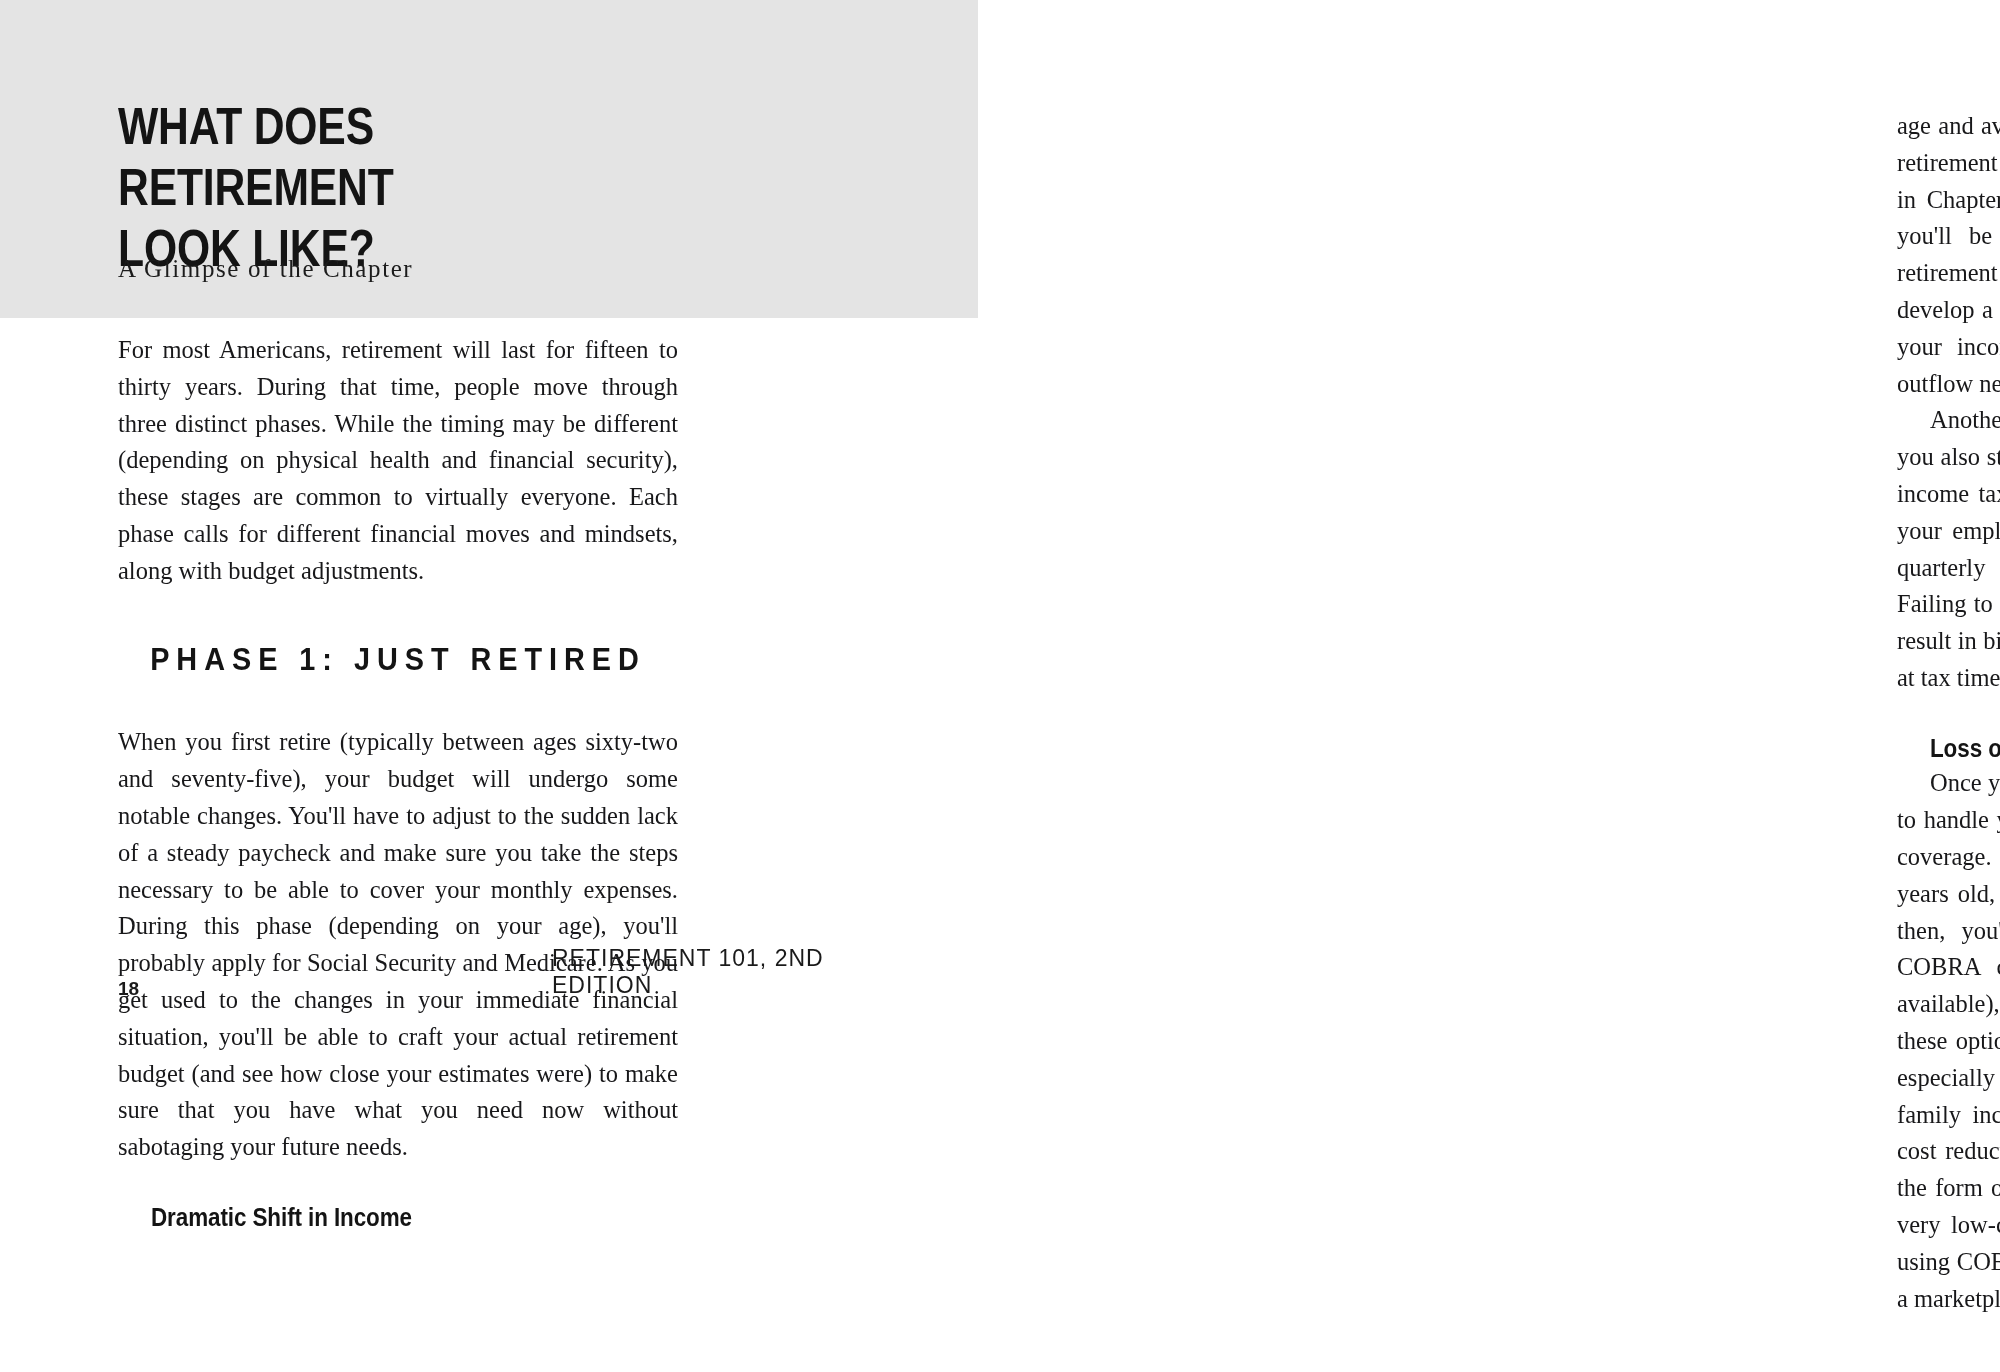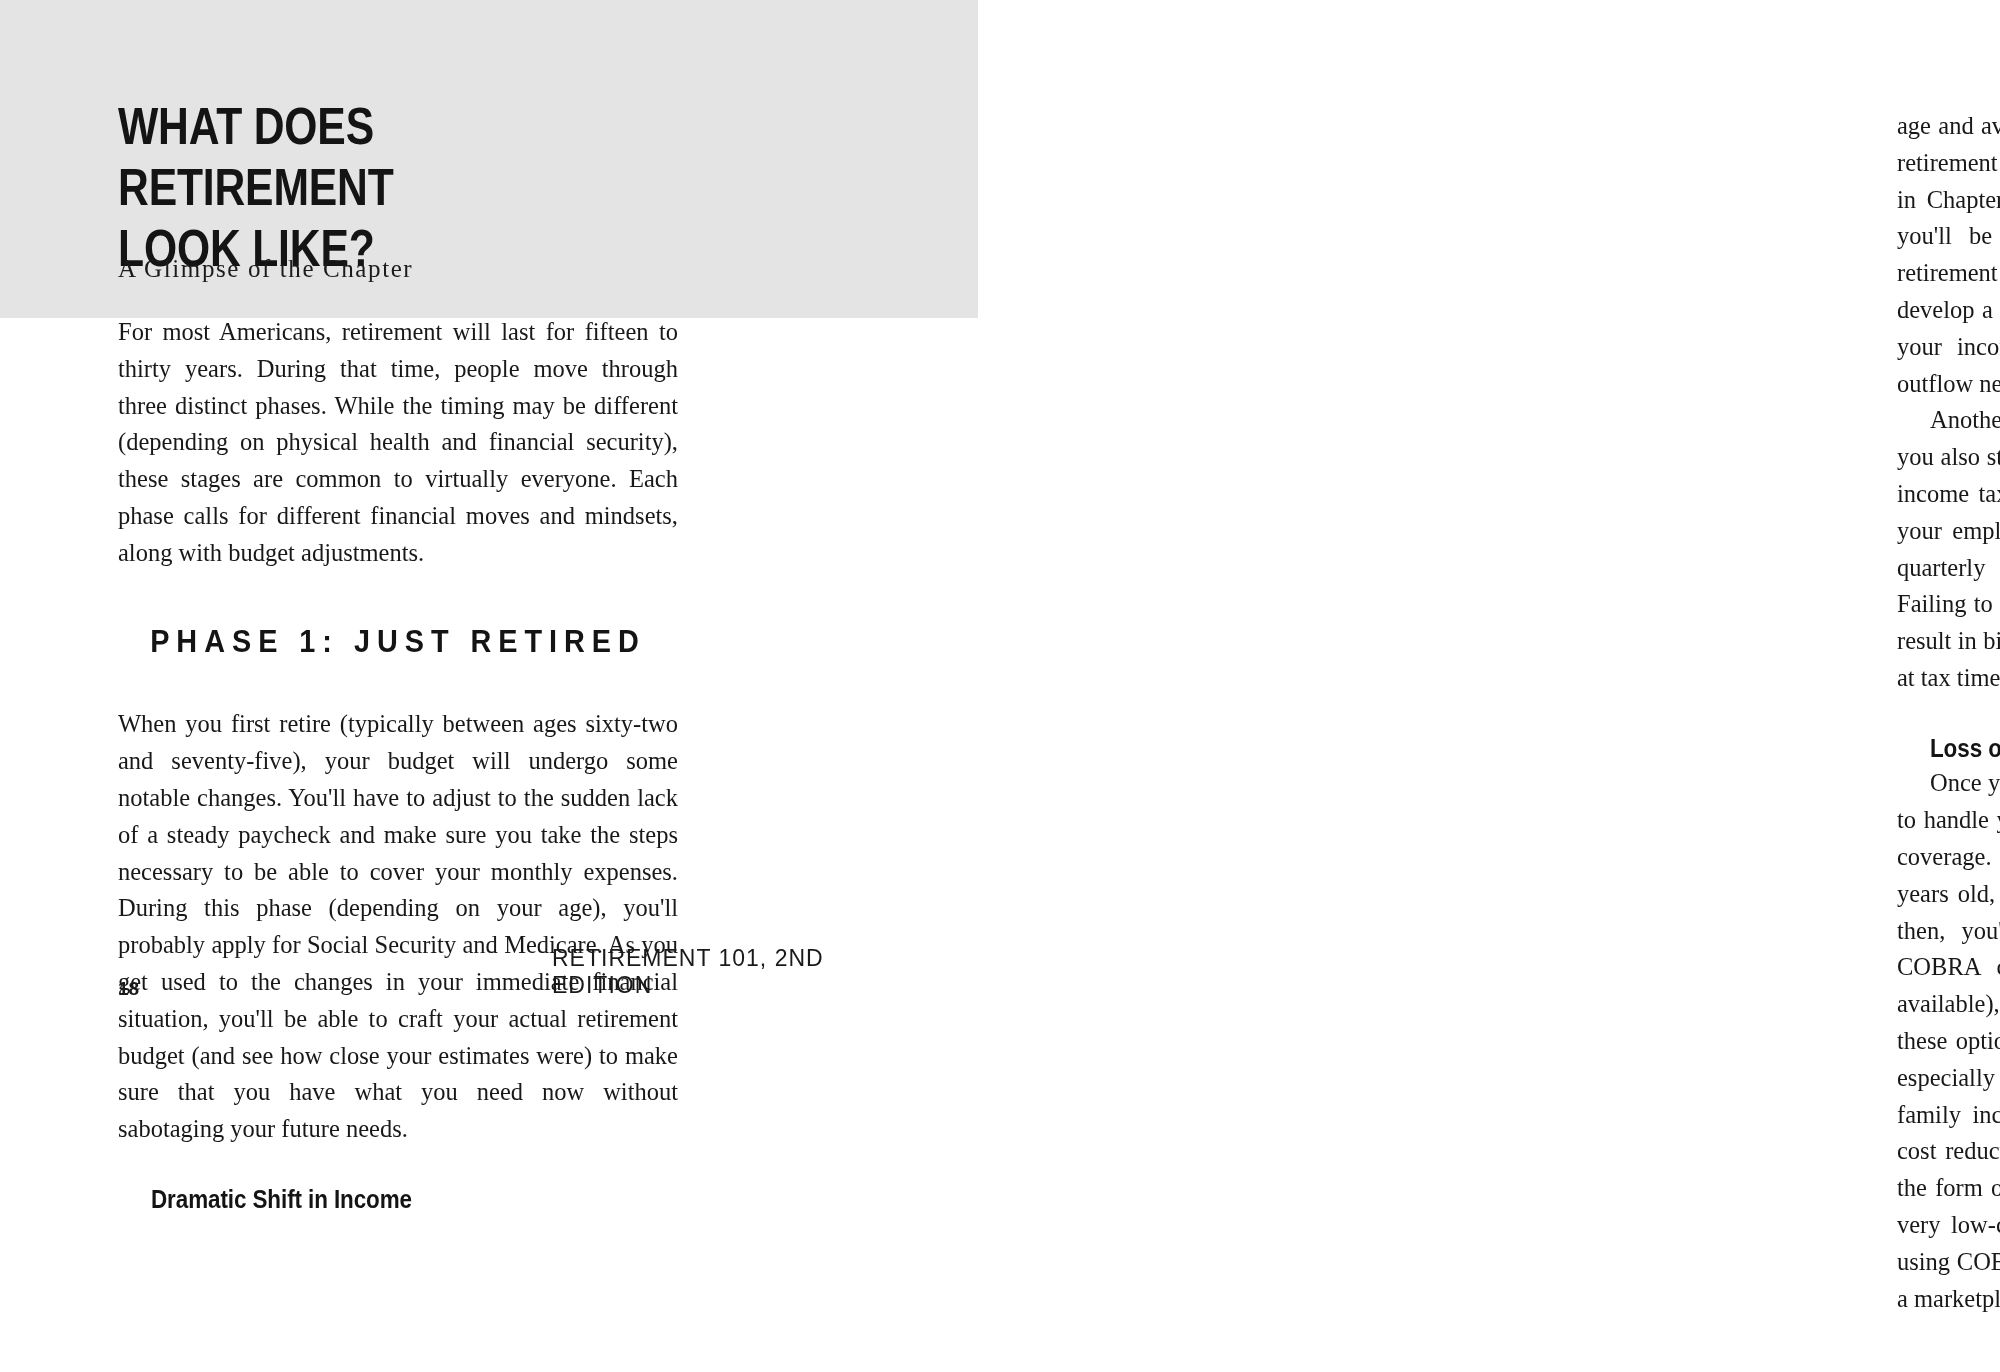--- a/index.html
+++ b/index.html
@@ -79,21 +79,21 @@
   .column {
     position: absolute;
     font-family: "Liberation Serif", serif;
     font-size: 24.5px;
     line-height: 36.8px;
     color: #18181a;
     text-align: justify;
     text-justify: inter-word;
     hyphens: manual;
   }
-  .column-left  { left: 118px;  top: 314px; width: 560px; }
+  .column-left  { left: 118px;  top: 332px; width: 560px; }
   .column-right { left: 1017px; top: 108px; width: 589px; }
 
   .column p {
     margin: 0;
     text-align: justify;
   }
   .column p.indent { text-indent: 33px; }
 
   .body-para {
     margin: 0;

